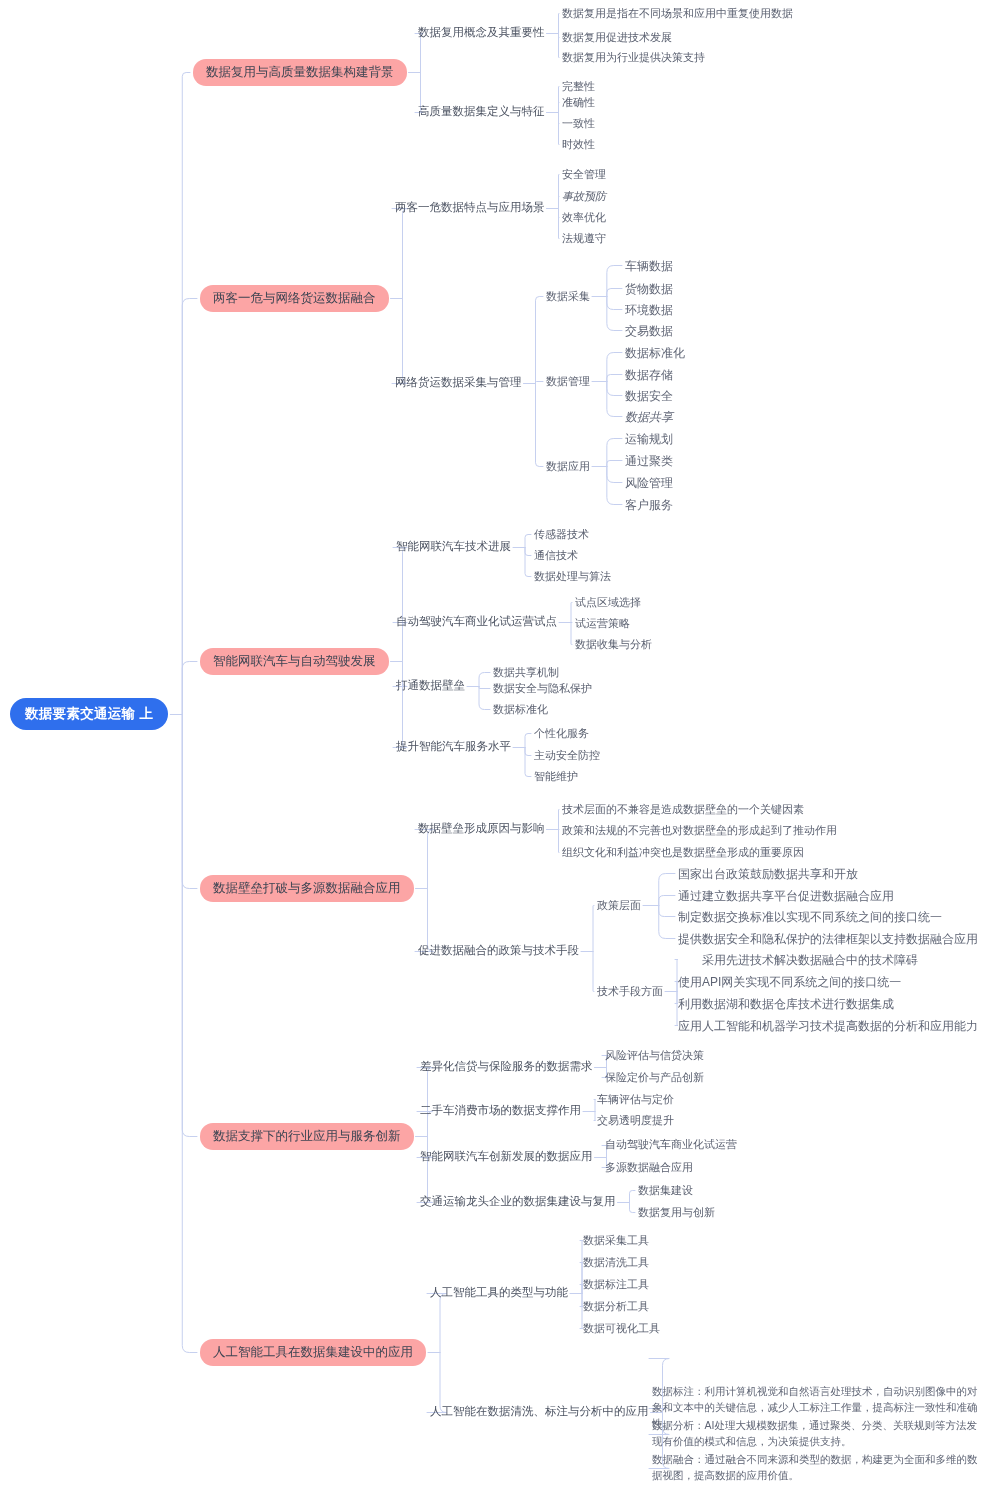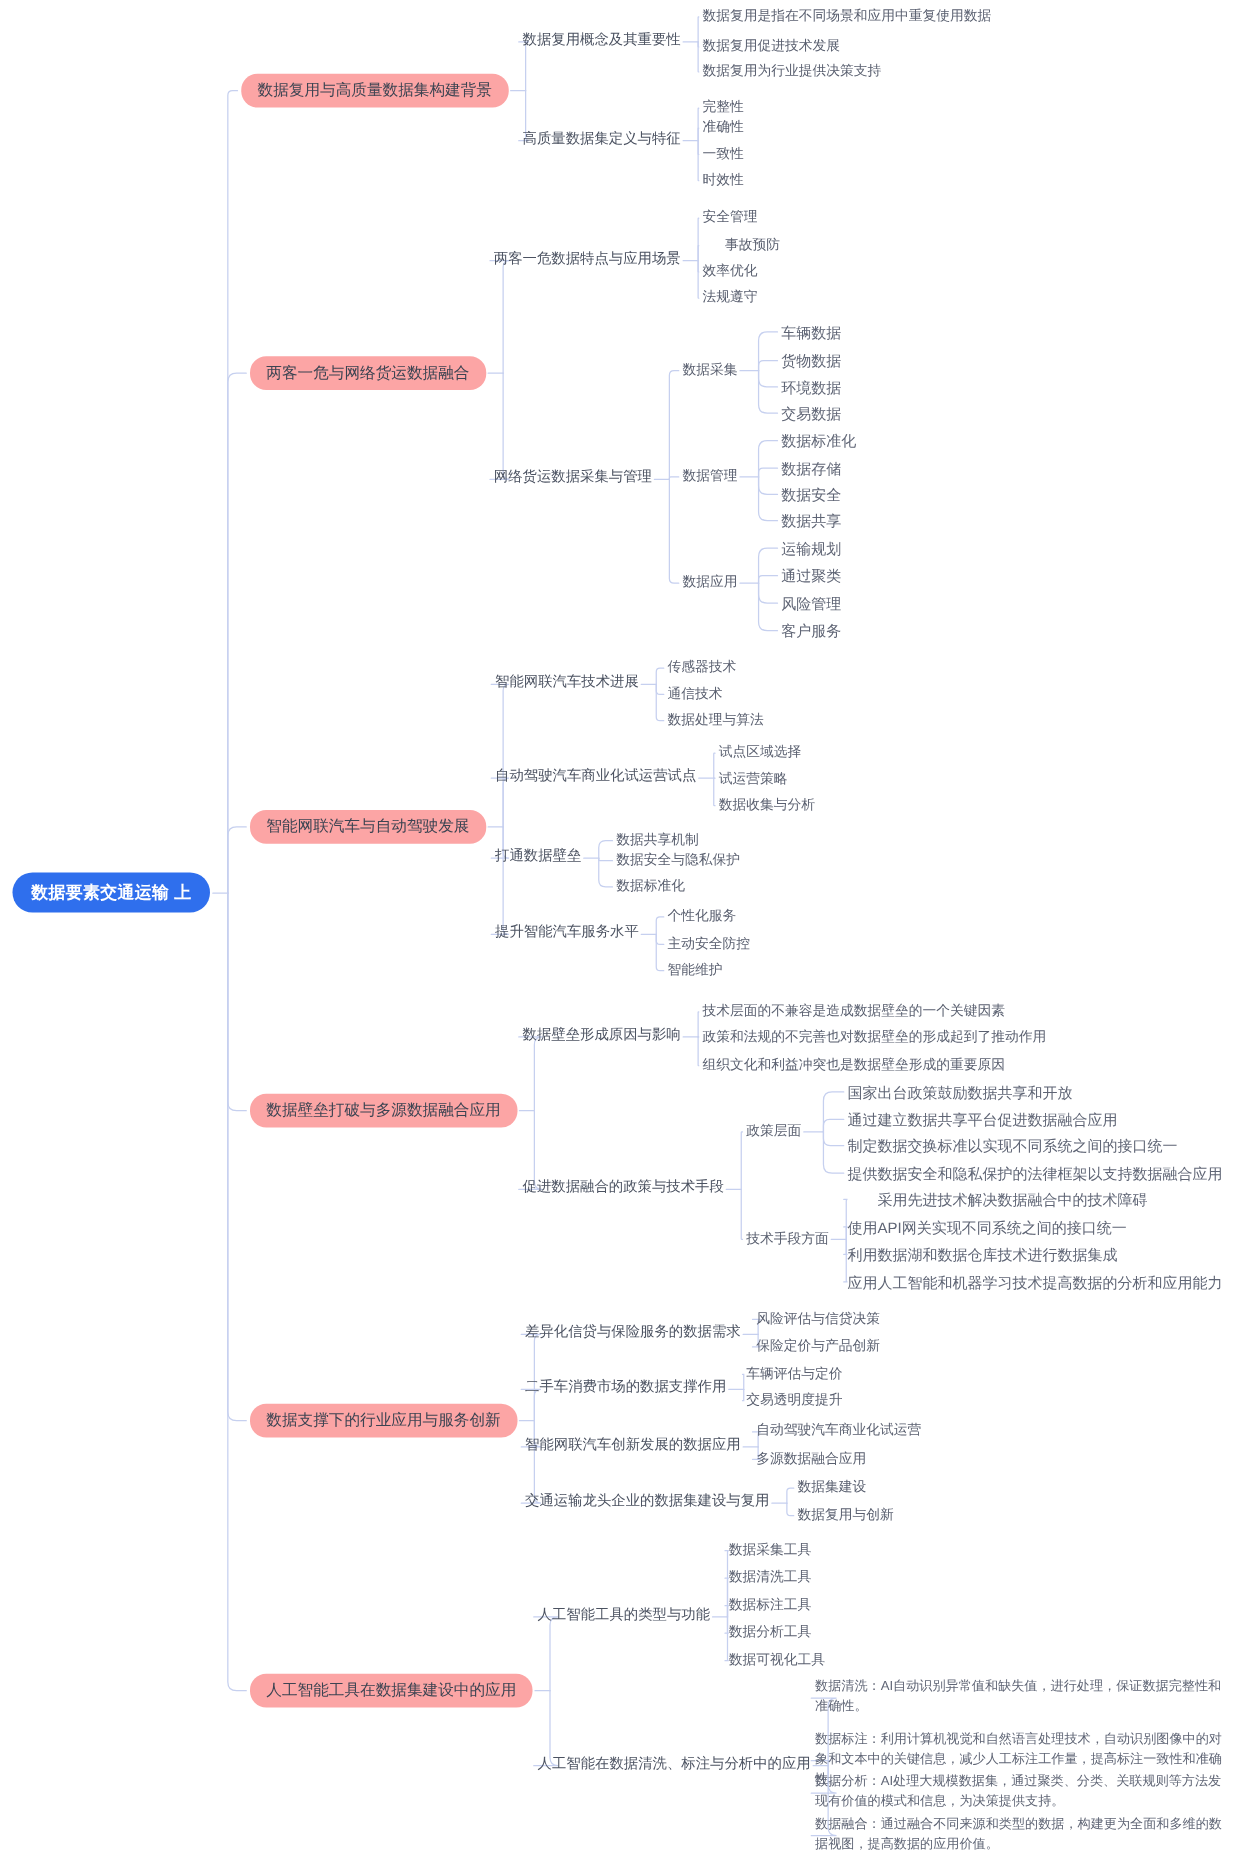--- a/index.html
+++ b/index.html
@@ -205,37 +205,37 @@
   <div class="node lvl2" style="left:418px; top:104px;">高质量数据集定义与特征</div>
   <div class="node lvl3" style="left:562px; top:79px;">完整性</div>
   <div class="node lvl3" style="left:562px; top:95px;">准确性</div>
   <div class="node lvl3" style="left:562px; top:116px;">一致性</div>
   <div class="node lvl3" style="left:562px; top:137px;">时效性</div>
 
   <div class="node lvl1" style="left:200px; top:285px;">两客一危与网络货运数据融合</div>
 
   <div class="node lvl2" style="left:395px; top:200px;">两客一危数据特点与应用场景</div>
   <div class="node lvl3" style="left:562px; top:167px;">安全管理</div>
-  <div class="node lvl3" style="left:580px; top:189px;">事故预防</div>
+  <div class="node lvl3" style="left:562px; top:189px;font-style:italic;">事故预防</div>
   <div class="node lvl3" style="left:562px; top:210px;">效率优化</div>
   <div class="node lvl3" style="left:562px; top:231px;">法规遵守</div>
 
   <div class="node lvl2" style="left:395px; top:375px;">网络货运数据采集与管理</div>
 
   <div class="node lvl3" style="left:546px; top:289px;">数据采集</div>
   <div class="node lvl4" style="left:625px; top:258px;">车辆数据</div>
   <div class="node lvl4" style="left:625px; top:281px;">货物数据</div>
   <div class="node lvl4" style="left:625px; top:302px;">环境数据</div>
   <div class="node lvl4" style="left:625px; top:323px;">交易数据</div>
 
   <div class="node lvl3" style="left:546px; top:374px;">数据管理</div>
   <div class="node lvl4" style="left:625px; top:345px;">数据标准化</div>
   <div class="node lvl4" style="left:625px; top:367px;">数据存储</div>
   <div class="node lvl4" style="left:625px; top:388px;text-align:right;">数据安全</div>
-  <div class="node lvl4" style="left:625px; top:409px;">数据共享</div>
+  <div class="node lvl4" style="left:625px; top:409px;font-style:italic;">数据共享</div>
 
   <div class="node lvl3" style="left:546px; top:459px;">数据应用</div>
   <div class="node lvl4" style="left:625px; top:431px;">运输规划</div>
   <div class="node lvl4" style="left:625px; top:453px;">通过聚类</div>
   <div class="node lvl4" style="left:625px; top:475px;">风险管理</div>
   <div class="node lvl4" style="left:625px; top:497px;">客户服务</div>
 
   <div class="node lvl1" style="left:200px; top:648px;">智能网联汽车与自动驾驶发展</div>
 
   <div class="node lvl2" style="left:396px; top:539px;">智能网联汽车技术进展</div>
@@ -300,17 +300,16 @@
   <div class="node lvl1" style="left:200px; top:1339px;">人工智能工具在数据集建设中的应用</div>
 
   <div class="node lvl2" style="left:430px; top:1285px;">人工智能工具的类型与功能</div>
   <div class="node lvl3" style="left:583px; top:1233px;">数据采集工具</div>
   <div class="node lvl3" style="left:583px; top:1255px;">数据清洗工具</div>
   <div class="node lvl3" style="left:583px; top:1277px;">数据标注工具</div>
   <div class="node lvl3" style="left:583px; top:1299px;">数据分析工具</div>
   <div class="node lvl3" style="left:583px; top:1321px;">数据可视化工具</div>
 
   <div class="node lvl2" style="left:430px; top:1404px;">人工智能在数据清洗、标注与分析中的应用</div>
-  <div class="para" style="left:652px; top:1342px; width:330px;">数据清洗：AI自动识别异常值和缺失值，进行处理，保证数据完整性和准确性。</div>
   <div class="para" style="left:652px; top:1384px; width:330px;">数据标注：利用计算机视觉和自然语言处理技术，自动识别图像中的对象和文本中的关键信息，减少人工标注工作量，提高标注一致性和准确性。</div>
   <div class="para" style="left:652px; top:1418px; width:330px;">数据分析：AI处理大规模数据集，通过聚类、分类、关联规则等方法发现有价值的模式和信息，为决策提供支持。</div>
   <div class="para" style="left:652px; top:1452px; width:330px;">数据融合：通过融合不同来源和类型的数据，构建更为全面和多维的数据视图，提高数据的应用价值。</div>
 </div>
 
 </body></html>

